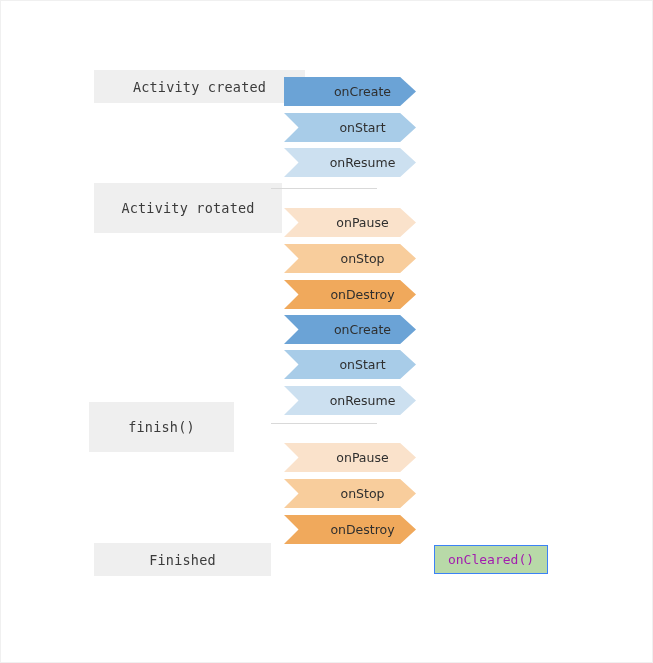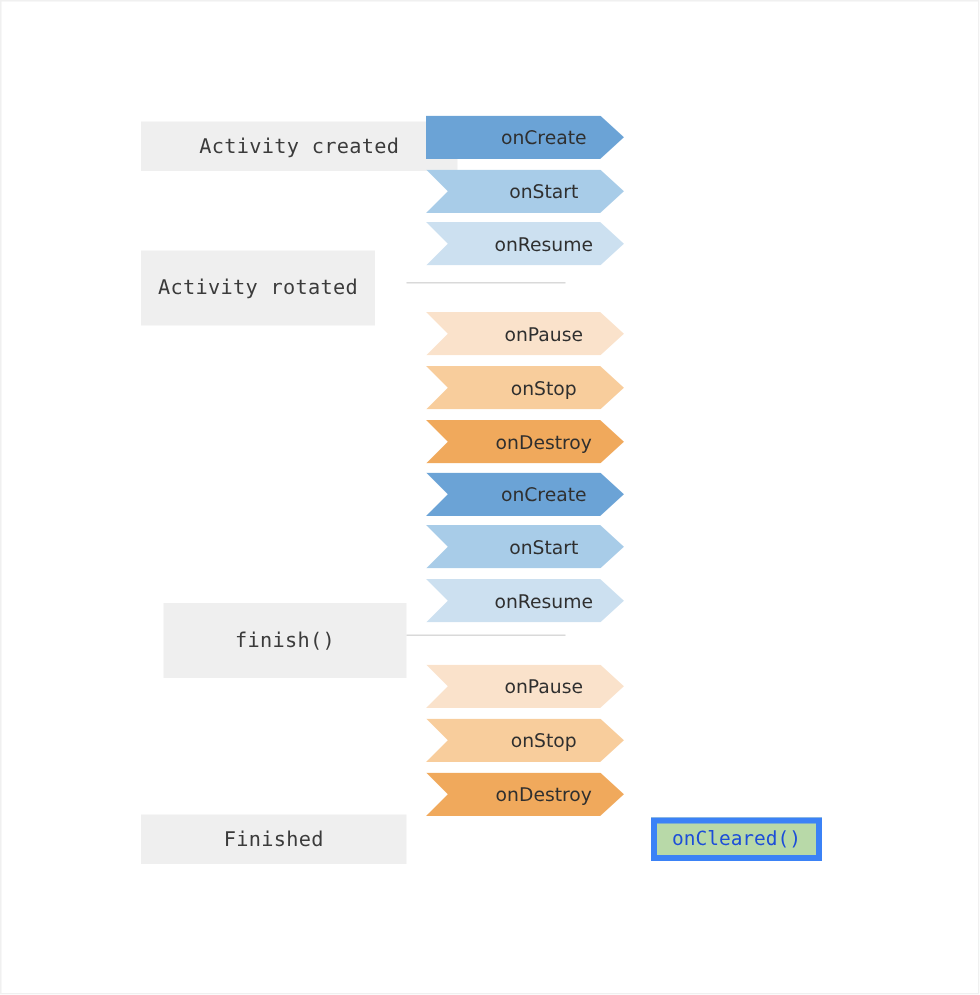--- a/index.html
+++ b/index.html
@@ -87,39 +87,39 @@
     margin-top: -30px;
   }
 
   #on-cleared {
     position: absolute;
     left: 433px;
     top: 544px;
     width: 114px;
     height: 29px;
     background: #b8d9a8;
-    border: 4px solid #3b82f6;
+    border: 1px solid #3b82f6;
     box-sizing: border-box;
     display: flex;
     align-items: center;
     justify-content: center;
     font-family: "DejaVu Sans Mono", monospace;
     font-size: 13px;
-    color: #1d4ed8;
+    color: #a21caf;
   }
 </style>
 </head>
 <body>
 
 <div id="canvas">
 
   <div id="state-labels-layer">
-      <div class="state-label" style="left: 93px; top: 80px; width: 211px; height: 33px;">Activity created</div>
-      <div class="state-label" style="left: 93px; top: 166px; width: 156px; height: 50px;">Activity rotated</div>
-      <div class="state-label" style="left: 108px; top: 401px; width: 162px; height: 50px; text-align: right;">finish()</div>
+      <div class="state-label" style="left: 93px; top: 69px; width: 211px; height: 33px;">Activity created</div>
+      <div class="state-label" style="left: 93px; top: 182px; width: 188px; height: 50px;">Activity rotated</div>
+      <div class="state-label" style="left: 88px; top: 401px; width: 145px; height: 50px; text-align: right;">finish()</div>
       <div class="state-label" style="left: 93px; top: 542px; width: 177px; height: 33px;">Finished</div>
     </div>
 
   <div id="connectors-layer">
       <div class="connector" style="left: 270px; top: 187px; width: 106px;"></div>
       <div class="connector" style="left: 270px; top: 422px; width: 106px;"></div>
     </div>
 
   <div id="chevrons-layer">
       <div class="chev flat" style="top: 76px; background: rgb(107, 163, 214);">onCreate</div>

